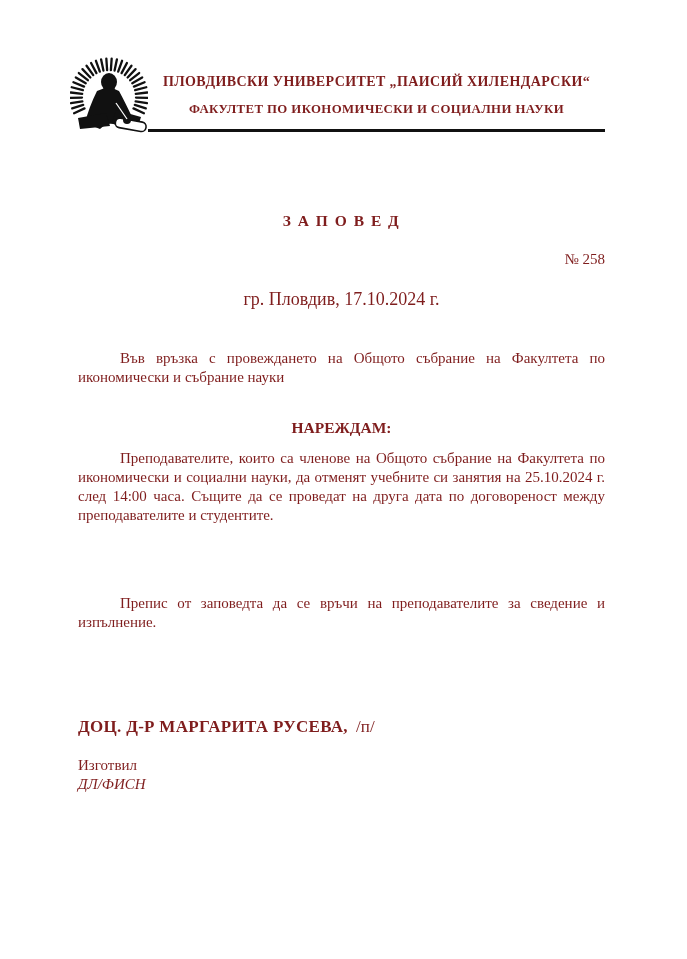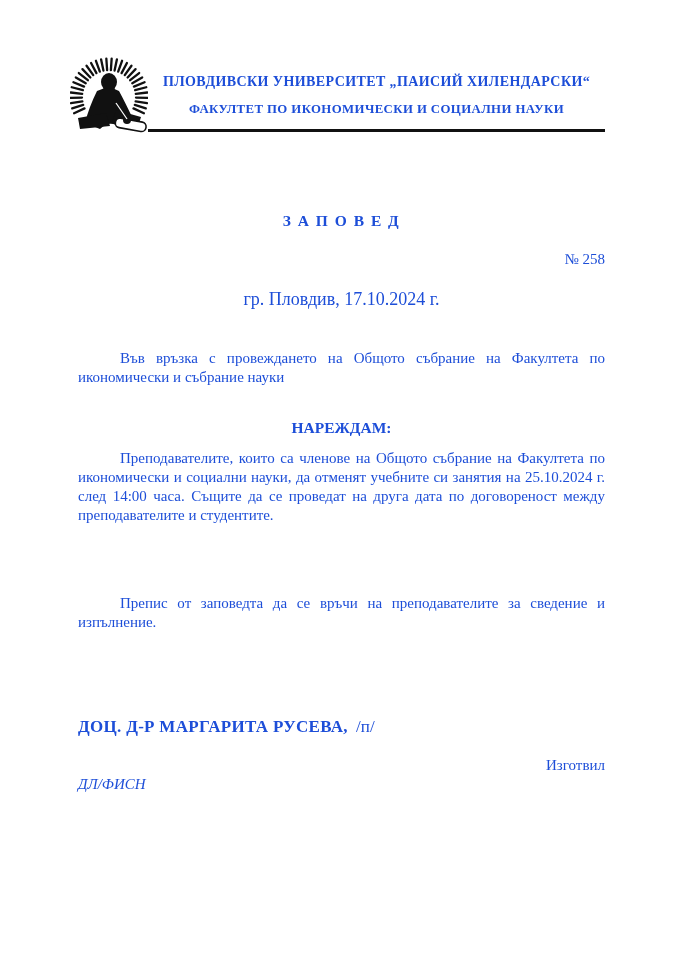--- a/index.html
+++ b/index.html
@@ -6,21 +6,21 @@
     margin: 0;
     padding: 0;
     background: #ffffff;
   }
   .page {
     position: relative;
     width: 687px;
     height: 959px;
     margin: 0 auto;
     background: #ffffff;
-    color: #1d4ed8;
+    color: #7f1d1d;
     font-family: "Liberation Serif", "DejaVu Serif", serif;
     font-size: 15px;
     line-height: 19px;
     box-sizing: border-box;
     padding: 0 82px 0 78px;
     overflow: hidden;
   }
   
   .header-row {
     display: flex;
@@ -96,21 +96,20 @@
   .sig-name .bold { font-weight: bold; letter-spacing: 0.3px; }
   .sig-name .mark { font-weight: normal; margin-left: 4px; }
   .sig-position {
     margin-top: 2px;
     font-style: italic;
     font-size: 15px;
   }
   .prepared-label {
     margin-top: 20px;
     font-size: 15px;
-    text-align: right;
   }
   .prepared-by {
     font-style: italic;
     font-size: 15px;
   }
 </style>
 </head>
 <body>
 
 <div class="page">

